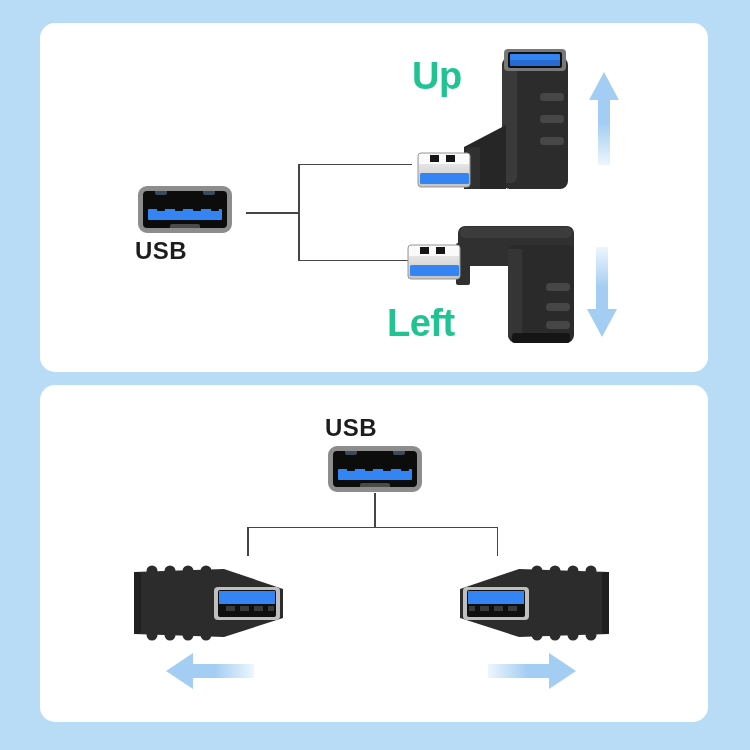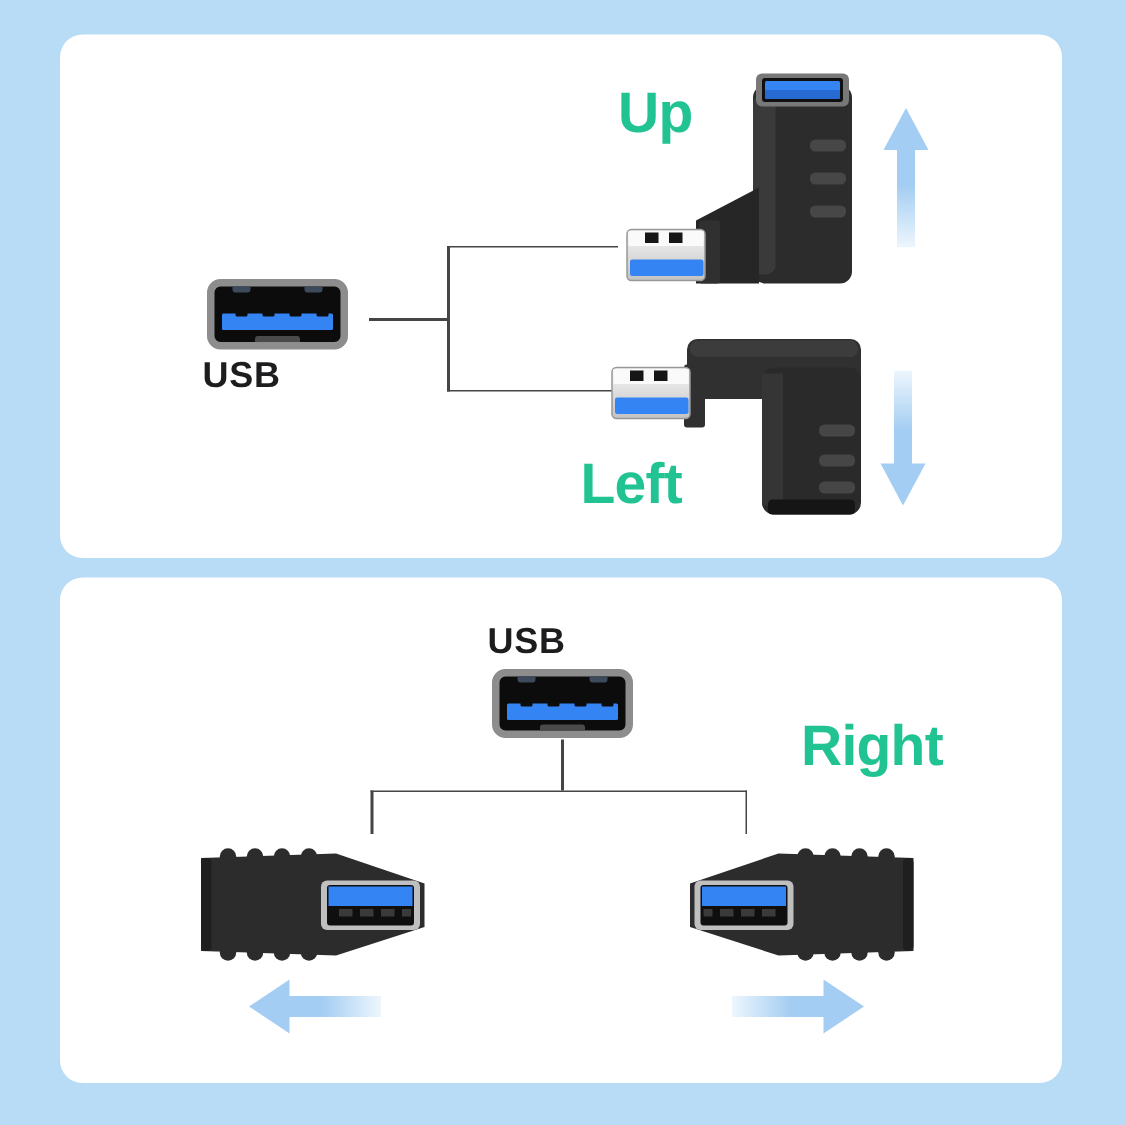--- a/index.html
+++ b/index.html
@@ -160,21 +160,20 @@
           <span class="pin"></span>
       </div>
       <div class="btab"></div>
     </div>
 
     <div class="cline" style="left:334px;top:108px;width:1.5px;height:34px;"></div>
     <div class="cline" style="left:207px;top:141.5px;width:251px;height:1.5px;"></div>
     <div class="cline" style="left:207px;top:141.5px;width:1.5px;height:29px;"></div>
     <div class="cline" style="left:456.5px;top:141.5px;width:1.5px;height:29px;"></div>
 
-    <div class="dir-label" style="left:494px;top:94px;">Right</div>
 
     <svg class="abs" style="left:86px;top:175px;" width="162" height="86" viewBox="0 0 162 86">
       <circle cx="26" cy="11" r="5.5" style="fill:var(--adapter-dark)"></circle>
       <circle cx="44" cy="11" r="5.5" style="fill:var(--adapter-dark)"></circle>
       <circle cx="62" cy="11" r="5.5" style="fill:var(--adapter-dark)"></circle>
       <circle cx="80" cy="11" r="5.5" style="fill:var(--adapter-dark)"></circle>
       <circle cx="26" cy="75" r="5.5" style="fill:var(--adapter-dark)"></circle>
       <circle cx="44" cy="75" r="5.5" style="fill:var(--adapter-dark)"></circle>
       <circle cx="62" cy="75" r="5.5" style="fill:var(--adapter-dark)"></circle>
       <circle cx="80" cy="75" r="5.5" style="fill:var(--adapter-dark)"></circle>

